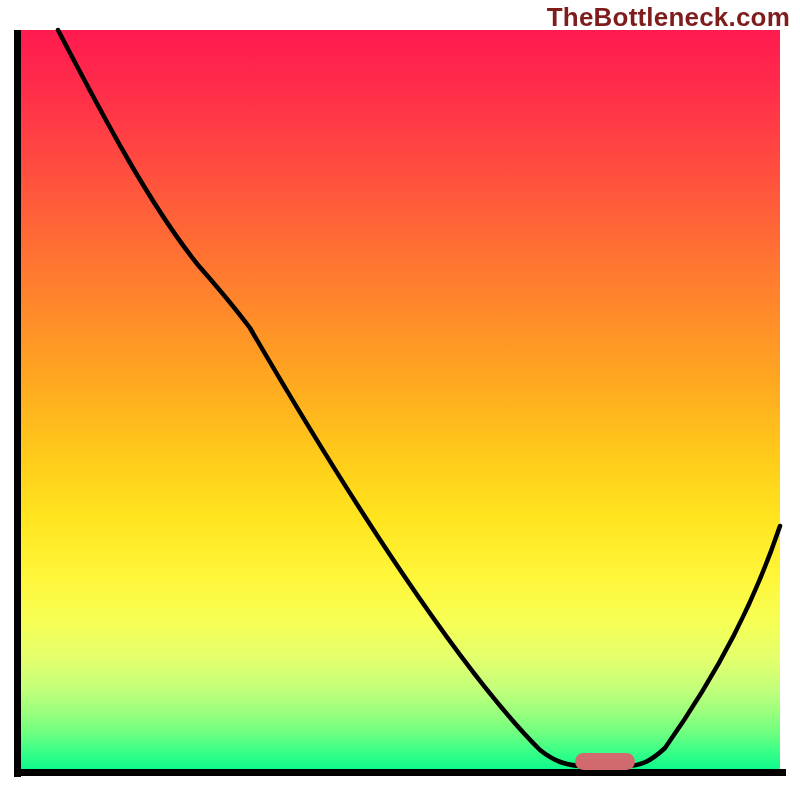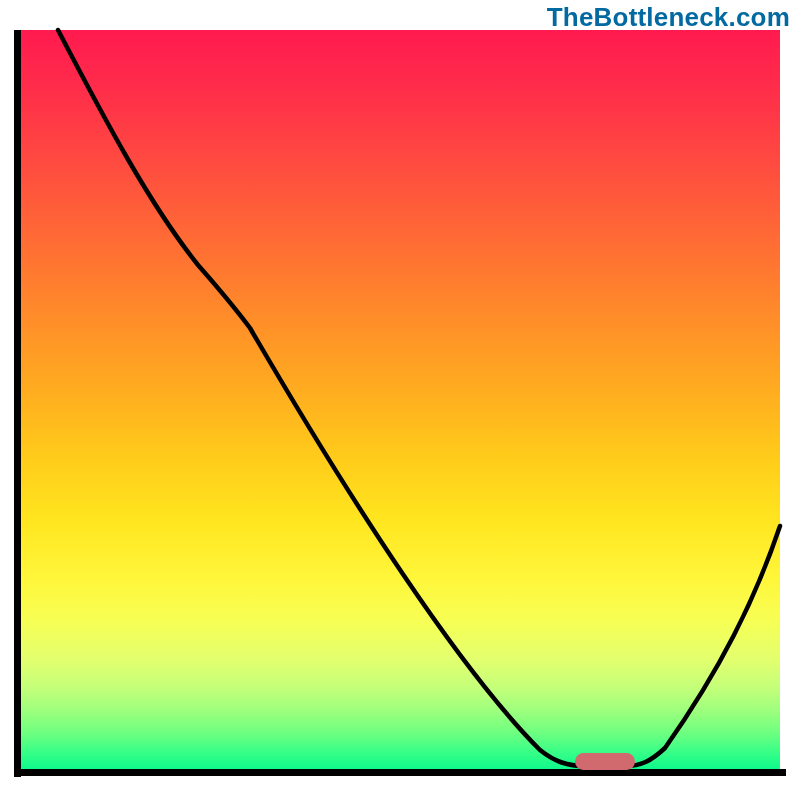--- a/index.html
+++ b/index.html
@@ -15,21 +15,21 @@
     position: relative;
     width: 800px;
     height: 800px;
   }
   .watermark {
     position: absolute;
     top: 2px;
     right: 10px;
     font-size: 26px;
     font-weight: 600;
-    color: #0369a1;
+    color: #7f1d1d;
     letter-spacing: 0.2px;
   }
   .plot-area {
     position: absolute;
     left: 20px;
     top: 30px;
     width: 760px;
     height: 740px;
     
     background: linear-gradient(

